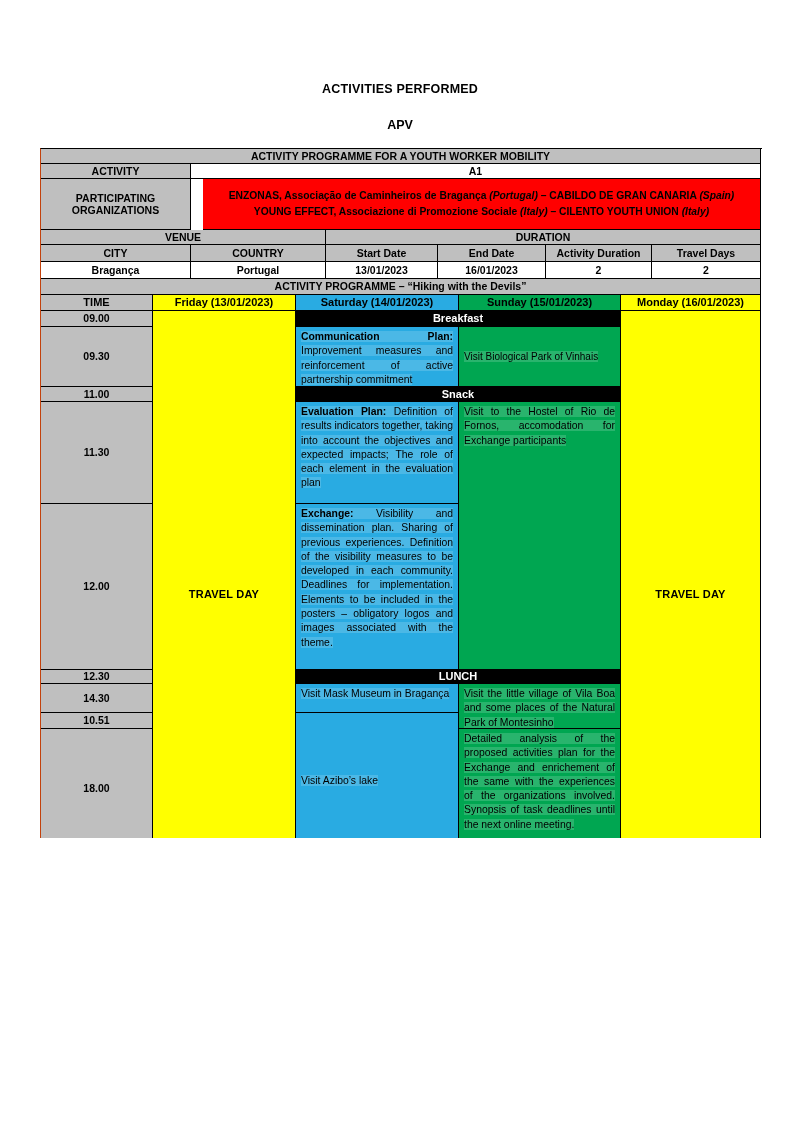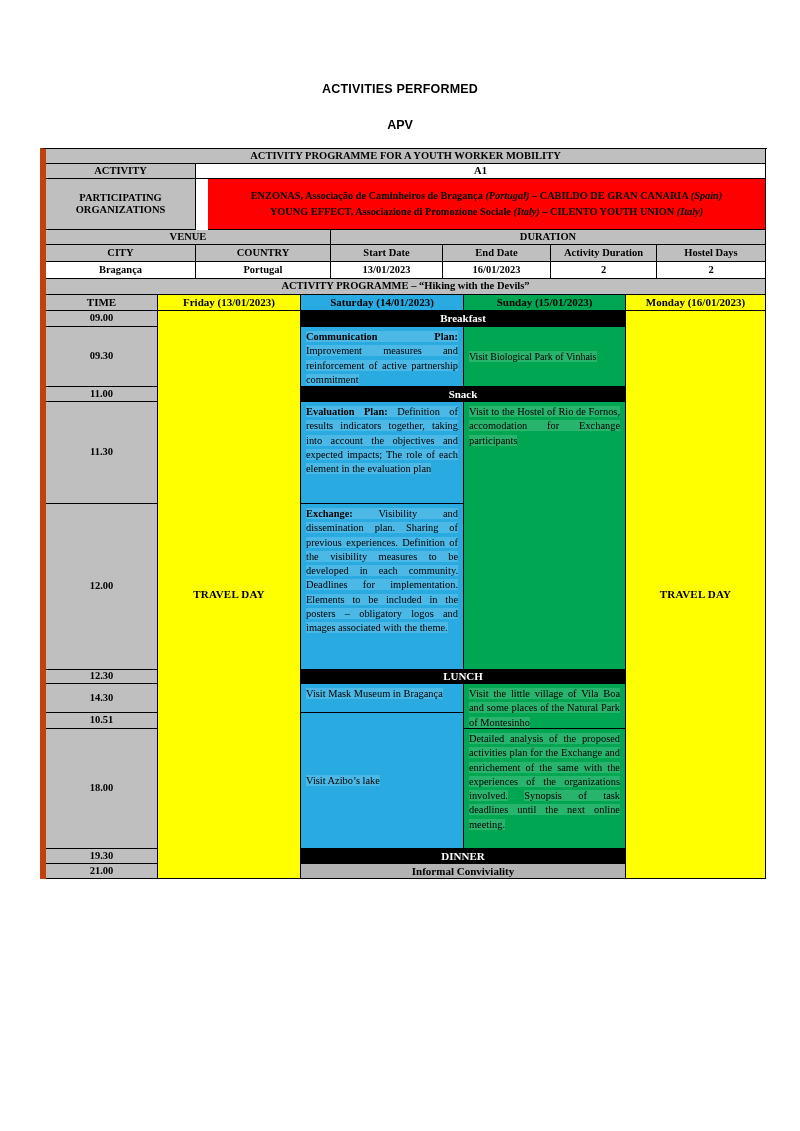--- a/index.html
+++ b/index.html
@@ -2,32 +2,31 @@
 <html style="--gray: #BFBFBF; --gray2: #B3B3B3; --red: #FF0000; --yellow: #FFFF00; --blue: #29ABE2; --green: #00A651;"><head>
 <meta charset="utf-8">
 <style>
   html,body{margin:0;padding:0;background:#ffffff;}
   body{
     width:800px;height:1131px;
     font-family:"Liberation Sans","DejaVu Sans",sans-serif;
     color:#000;
     -webkit-font-smoothing:antialiased;
   }
-  .page{width:800px;height:1131px;position:relative;overflow:hidden;}
+  .page{width:800px;height:838px;position:relative;overflow:hidden;}
   .doc-title{
     margin-top:82px;text-align:center;font-weight:bold;font-size:12.5px;letter-spacing:.2px;
   }
   .doc-subtitle{
     margin-top:22px;text-align:center;font-weight:bold;font-size:12.5px;
   }
   .table-wrap{
     margin:16px 0 0 40px;width:721px;
-    border-top:1px solid #000;border-left:6px solid #c2410c;
+    border-top:1px solid #000;border-left:1px solid #c2410c;
     font-size:10.5px;
-    font-family:Liberation Serif, serif;
   }
   
   .c{
     border-right:1px solid #000;border-bottom:1px solid #000;
     box-sizing:border-box;display:flex;align-items:center;justify-content:center;
     overflow:hidden;line-height:1.15;
   }
   .bold{font-weight:bold;}
   .gray{background:var(--gray,#BFBFBF);}
   .gray2{background:var(--gray2,#B3B3B3);}
@@ -96,21 +95,21 @@
         </div>
 
       <div class="c gray bold span-1-2">VENUE</div>
       <div class="c gray bold span-3-6">DURATION</div>
 
       <div class="c gray bold">CITY</div>
       <div class="c gray bold">COUNTRY</div>
       <div class="c gray bold">Start Date</div>
       <div class="c gray bold">End Date</div>
       <div class="c gray bold">Activity Duration</div>
-      <div class="c gray bold">Hostel Days</div>
+      <div class="c gray bold">Travel Days</div>
 
       <div class="c white bold">Bragança</div>
       <div class="c white bold">Portugal</div>
       <div class="c white bold">13/01/2023</div>
       <div class="c white bold">16/01/2023</div>
       <div class="c white bold">2</div>
       <div class="c white bold">2</div>
 
       <div class="c gray bold span-all">ACTIVITY PROGRAMME – “Hiking with the Devils”</div>
     </div>

